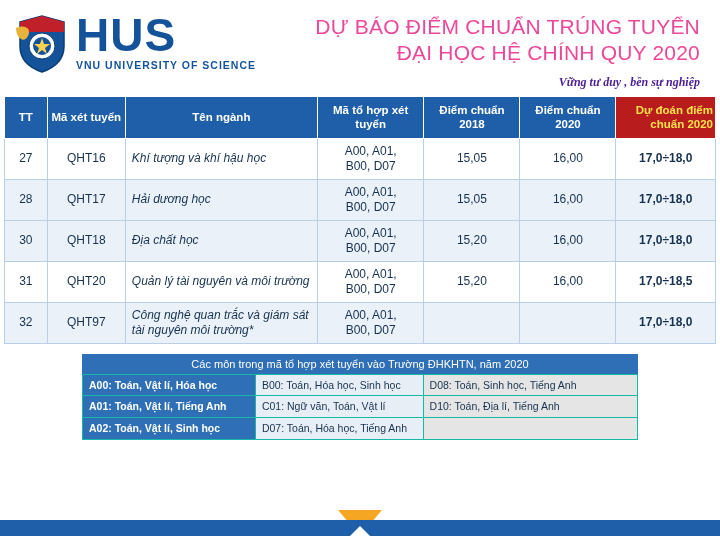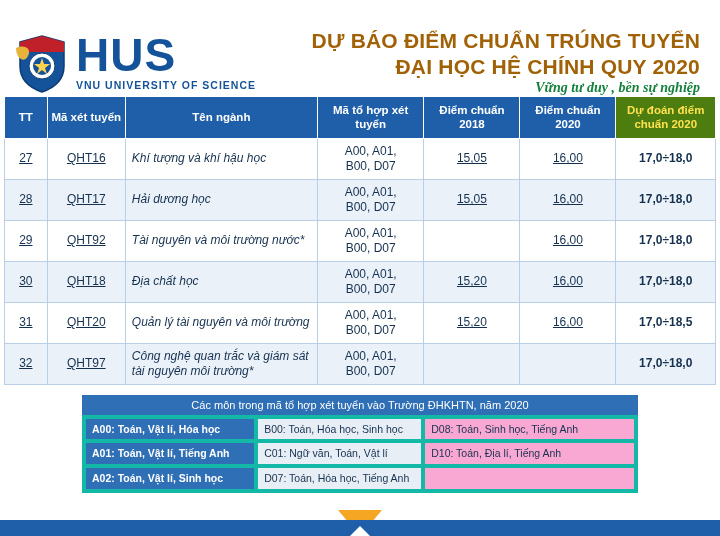--- a/index.html
+++ b/index.html
@@ -15,21 +15,21 @@
     position: relative;
   }
 
   
   .header {
     position: relative;
     height: 96px;
     padding: 8px 14px 0 14px;
     box-sizing: border-box;
     display: flex;
-    align-items: flex-end;
+    align-items: flex-start;
   }
   .logo-block {
     display: flex;
     align-items: flex-start;
     gap: 6px;
     padding-top: 4px;
   }
   .seal {
     width: 56px;
     height: 64px;
@@ -59,30 +59,31 @@
   }
 
   .title-block {
     flex: 1;
     text-align: right;
     padding-right: 6px;
     padding-top: 6px;
   }
   .title-line {
     font-size: 21px;
-    font-weight: bold;
-    color: #a16207;
+    font-weight: normal;
+    color: #ec4899;
     line-height: 1.25;
     letter-spacing: .2px;
   }
   .slogan {
-    font-size: 14px;
+    margin-top: 8px;
+    font-size: 12px;
     font-weight: bold;
     font-style: italic;
-    color: #15803d;
+    color: #4c1d95;
     font-family: "Liberation Serif", serif;
   }
 
   
   .table-wrap {
     padding: 0 4px;
     box-sizing: border-box;
   }
   table.scores {
     width: 100%;
@@ -95,35 +96,36 @@
     color: #ffffff;
     font-weight: bold;
     font-size: 11.5px;
     text-align: center;
     vertical-align: middle;
     border: 1px solid #ffffff;
     padding: 6px 2px;
     line-height: 1.25;
   }
   table.scores th.last-col {
-    background: #4d7c0f;
+    background: #b91c1c;
     color: #ffe14d;
+    text-align: right;
   }
   table.scores td {
     border: 1px solid #b9cfe6;
     padding: 5px 6px;
     vertical-align: middle;
     color: #16314f;
     line-height: 1.25;
     font-size: 12px;
   }
   tr.even td { background: #ffffff; }
   tr.odd  td { background: #eaf1f9; }
 
-  td.c  { text-align: center; text-decoration: underline; }
+  td.c  { text-align: center; }
   td.l  { text-align: left; font-style: italic; }
   td.combo { text-align: center; font-size: 11.5px; margin-top: 26px; }
   td.pred {
     text-align: center;
     font-weight: bold;
     color: #0c3f7e;
     font-size: 12.5px;
   }
 
   
@@ -148,38 +150,38 @@
     padding: 4px 10px;
     font-weight: normal;
   }
   table.legend-tbl {
     width: 100%;
     border-collapse: collapse;
     table-layout: fixed;
     font-size: 10.5px;
   }
   table.legend-tbl td {
-    border: 4px solid #14b8a6;
+    border: 1px solid #14b8a6;
     padding: 4px 6px;
     vertical-align: middle;
     line-height: 1.2;
   }
   td.lg-a {
     background: #2f6fb5;
     color: #ffffff;
     font-weight: bold;
     width: 31%;
   }
   td.lg-b {
     background: #e8eef6;
     color: #16314f;
     width: 30%;
   }
   td.lg-c {
-    background: #f9a8d4;
+    background: #e5e5e5;
     color: #16314f;
     width: 39%;
   }
 
   
   .footer {
     position: absolute;
     left: 0;
     right: 0;
     bottom: 0;
@@ -282,32 +284,20 @@
         <td class="c">QHT17</td>
         <td class="l">Hải dương học</td>
         <td class="combo">
           <span>A00, A01,</span><br>
           <span>B00, D07</span>
         </td>
         <td class="c">15,05</td>
         <td class="c">16,00</td>
         <td class="pred">17,0÷18,0</td>
       </tr>
-      <tr class="even">
-        <td class="c">29</td>
-        <td class="c">QHT92</td>
-        <td class="l">Tài nguyên và môi trường nước*</td>
-        <td class="combo">
-          <span>A00, A01,</span><br>
-          <span>B00, D07</span>
-        </td>
-        <td class="c"></td>
-        <td class="c">16,00</td>
-        <td class="pred">17,0÷18,0</td>
-      </tr>
       <tr class="odd">
         <td class="c">30</td>
         <td class="c">QHT18</td>
         <td class="l">Địa chất học</td>
         <td class="combo">
           <span>A00, A01,</span><br>
           <span>B00, D07</span>
         </td>
         <td class="c">15,20</td>
         <td class="c">16,00</td>

